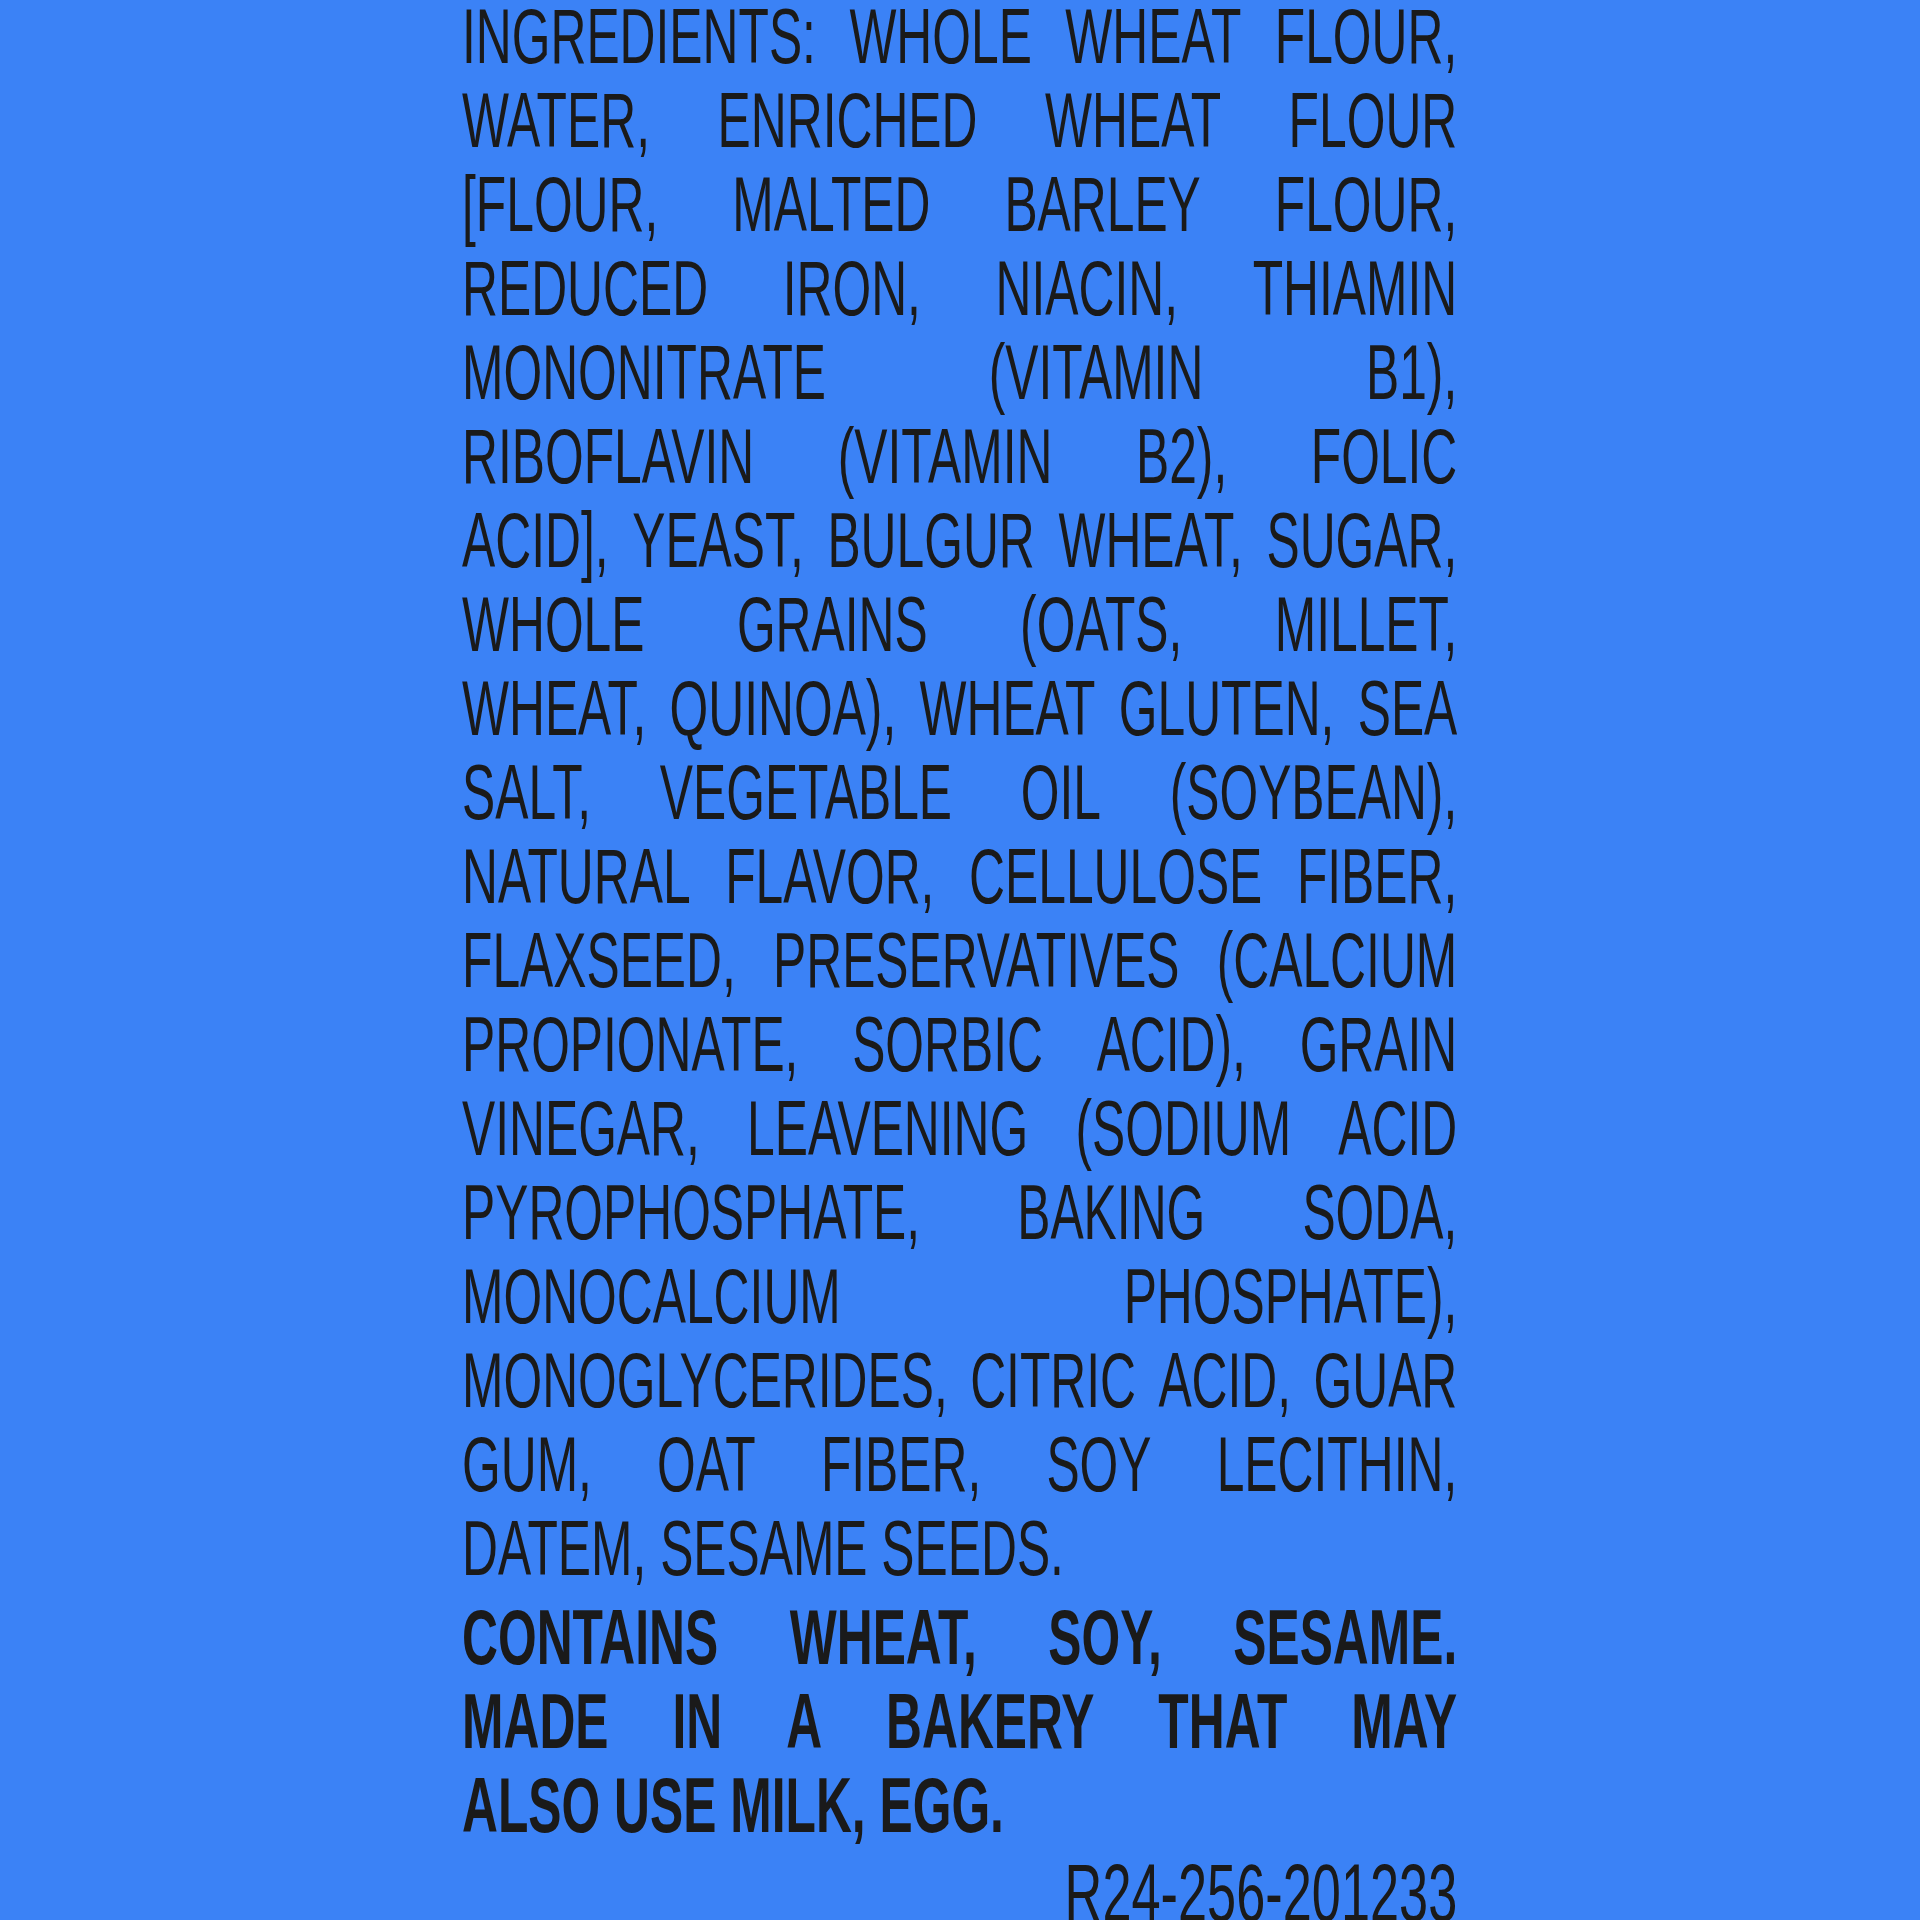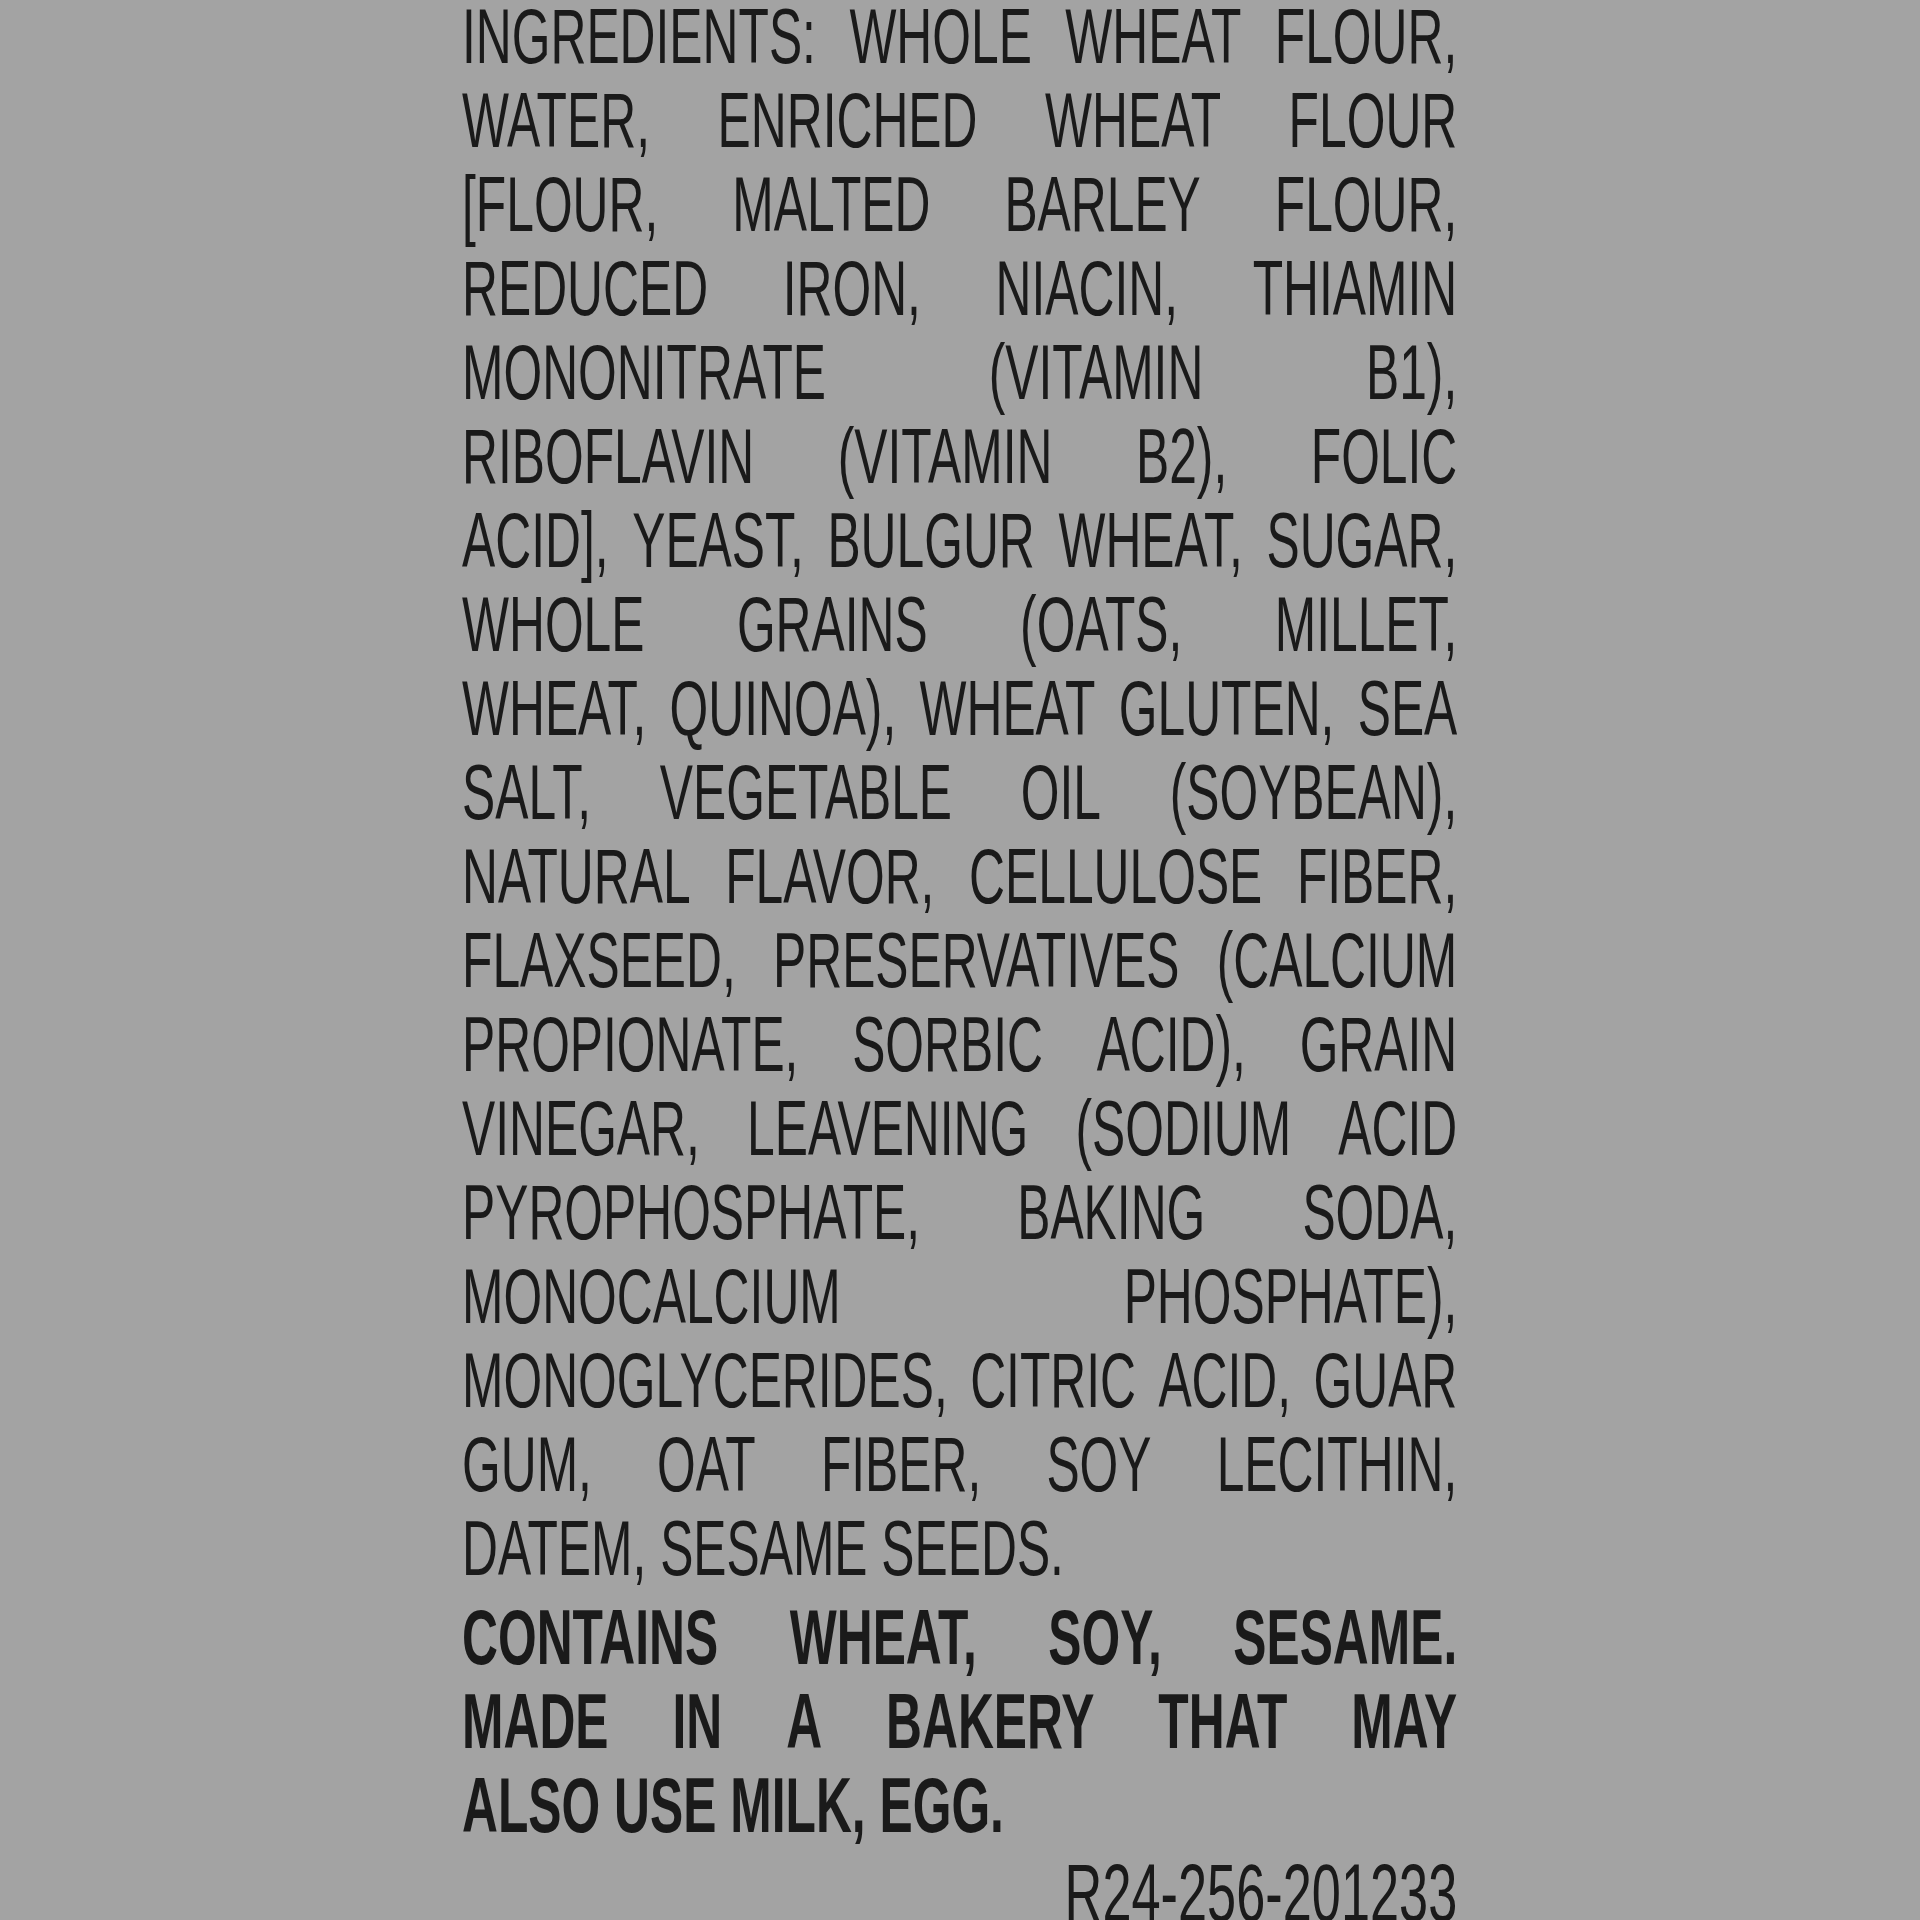--- a/index.html
+++ b/index.html
@@ -48,21 +48,21 @@
     height: 84px;
     line-height: 84px;
     font-size: 82px;
     text-align: right;
     white-space: pre;
   }
 </style>
 </head>
 <body>
 
-<div class="page" style="color: rgb(26, 26, 26); background: #a3a3a3;">
+<div class="page" style="color: rgb(26, 26, 26); background: #3b82f6;">
   <div class="label-col">
     <div class="para" id="ingredients-para">
         <div class="line"><span>INGREDIENTS:</span><span>WHOLE</span><span>WHEAT</span><span>FLOUR,</span></div>
         <div class="line"><span>WATER,</span><span>ENRICHED</span><span>WHEAT</span><span>FLOUR</span></div>
         <div class="line"><span>[FLOUR,</span><span>MALTED</span><span>BARLEY</span><span>FLOUR,</span></div>
         <div class="line"><span>REDUCED</span><span>IRON,</span><span>NIACIN,</span><span>THIAMIN</span></div>
         <div class="line"><span>MONONITRATE</span><span>(VITAMIN</span><span>B1),</span></div>
         <div class="line"><span>RIBOFLAVIN</span><span>(VITAMIN</span><span>B2),</span><span>FOLIC</span></div>
         <div class="line"><span>ACID],</span><span>YEAST,</span><span>BULGUR</span><span>WHEAT,</span><span>SUGAR,</span></div>
         <div class="line"><span>WHOLE</span><span>GRAINS</span><span>(OATS,</span><span>MILLET,</span></div>

